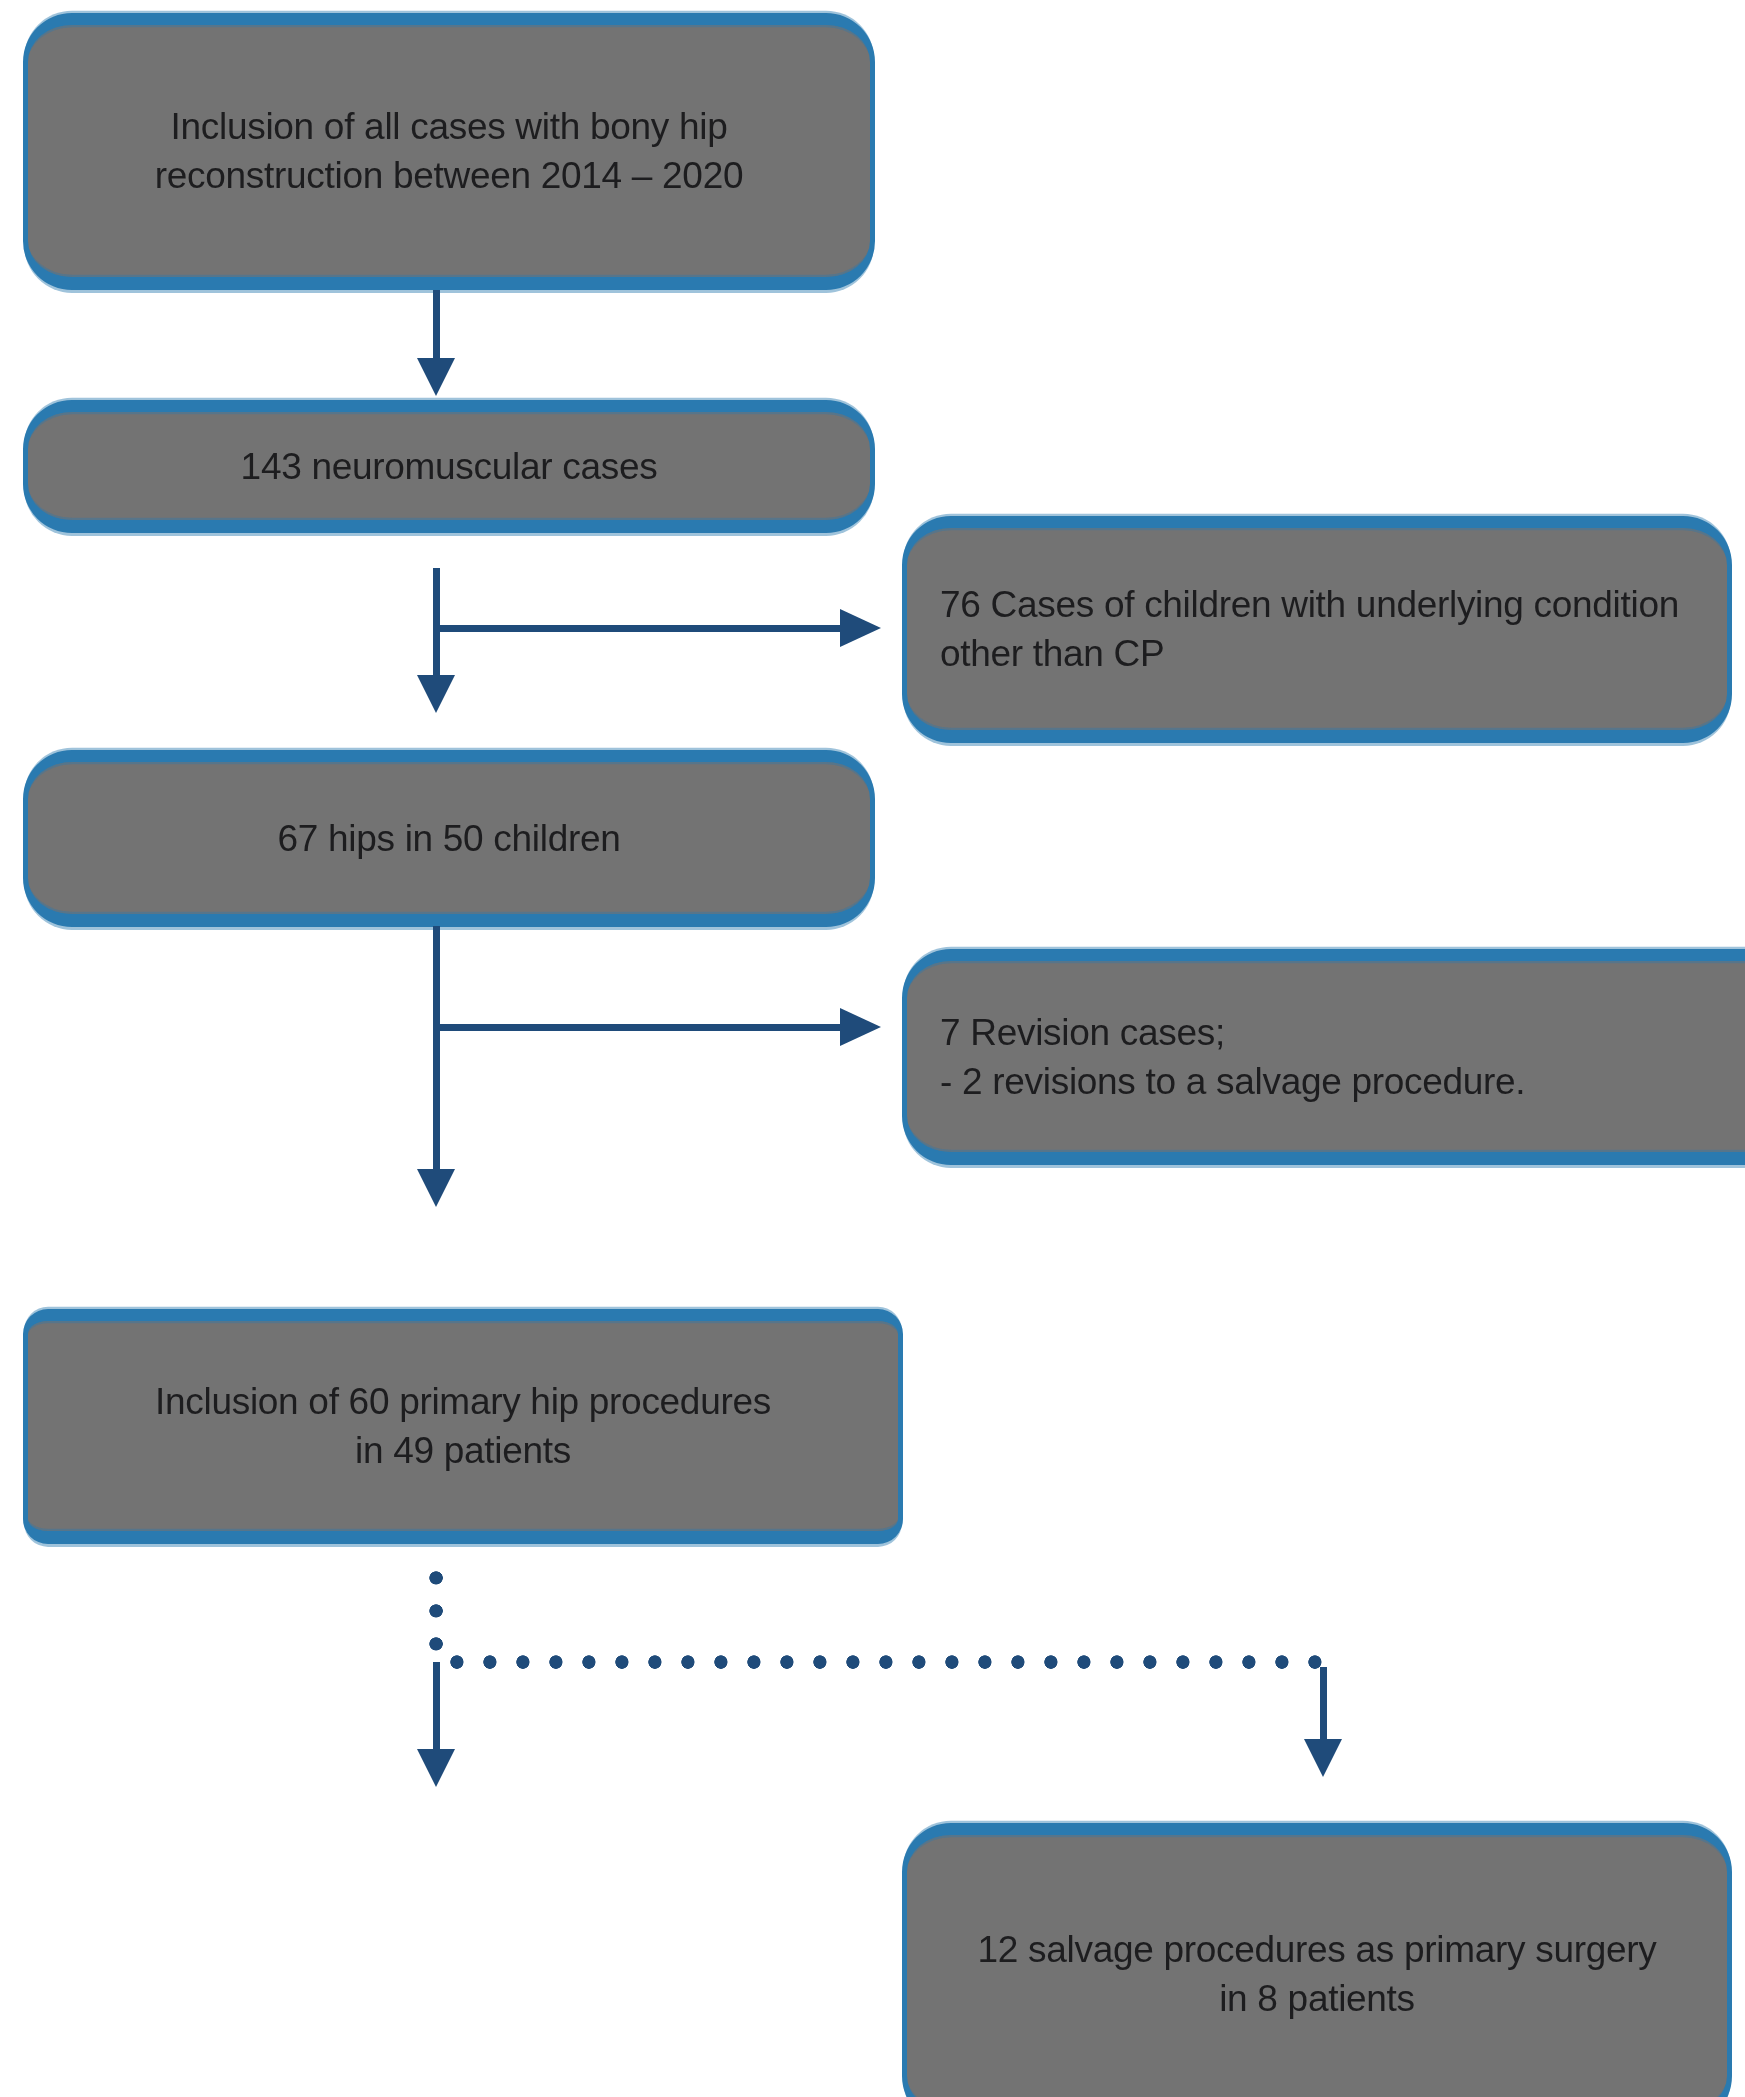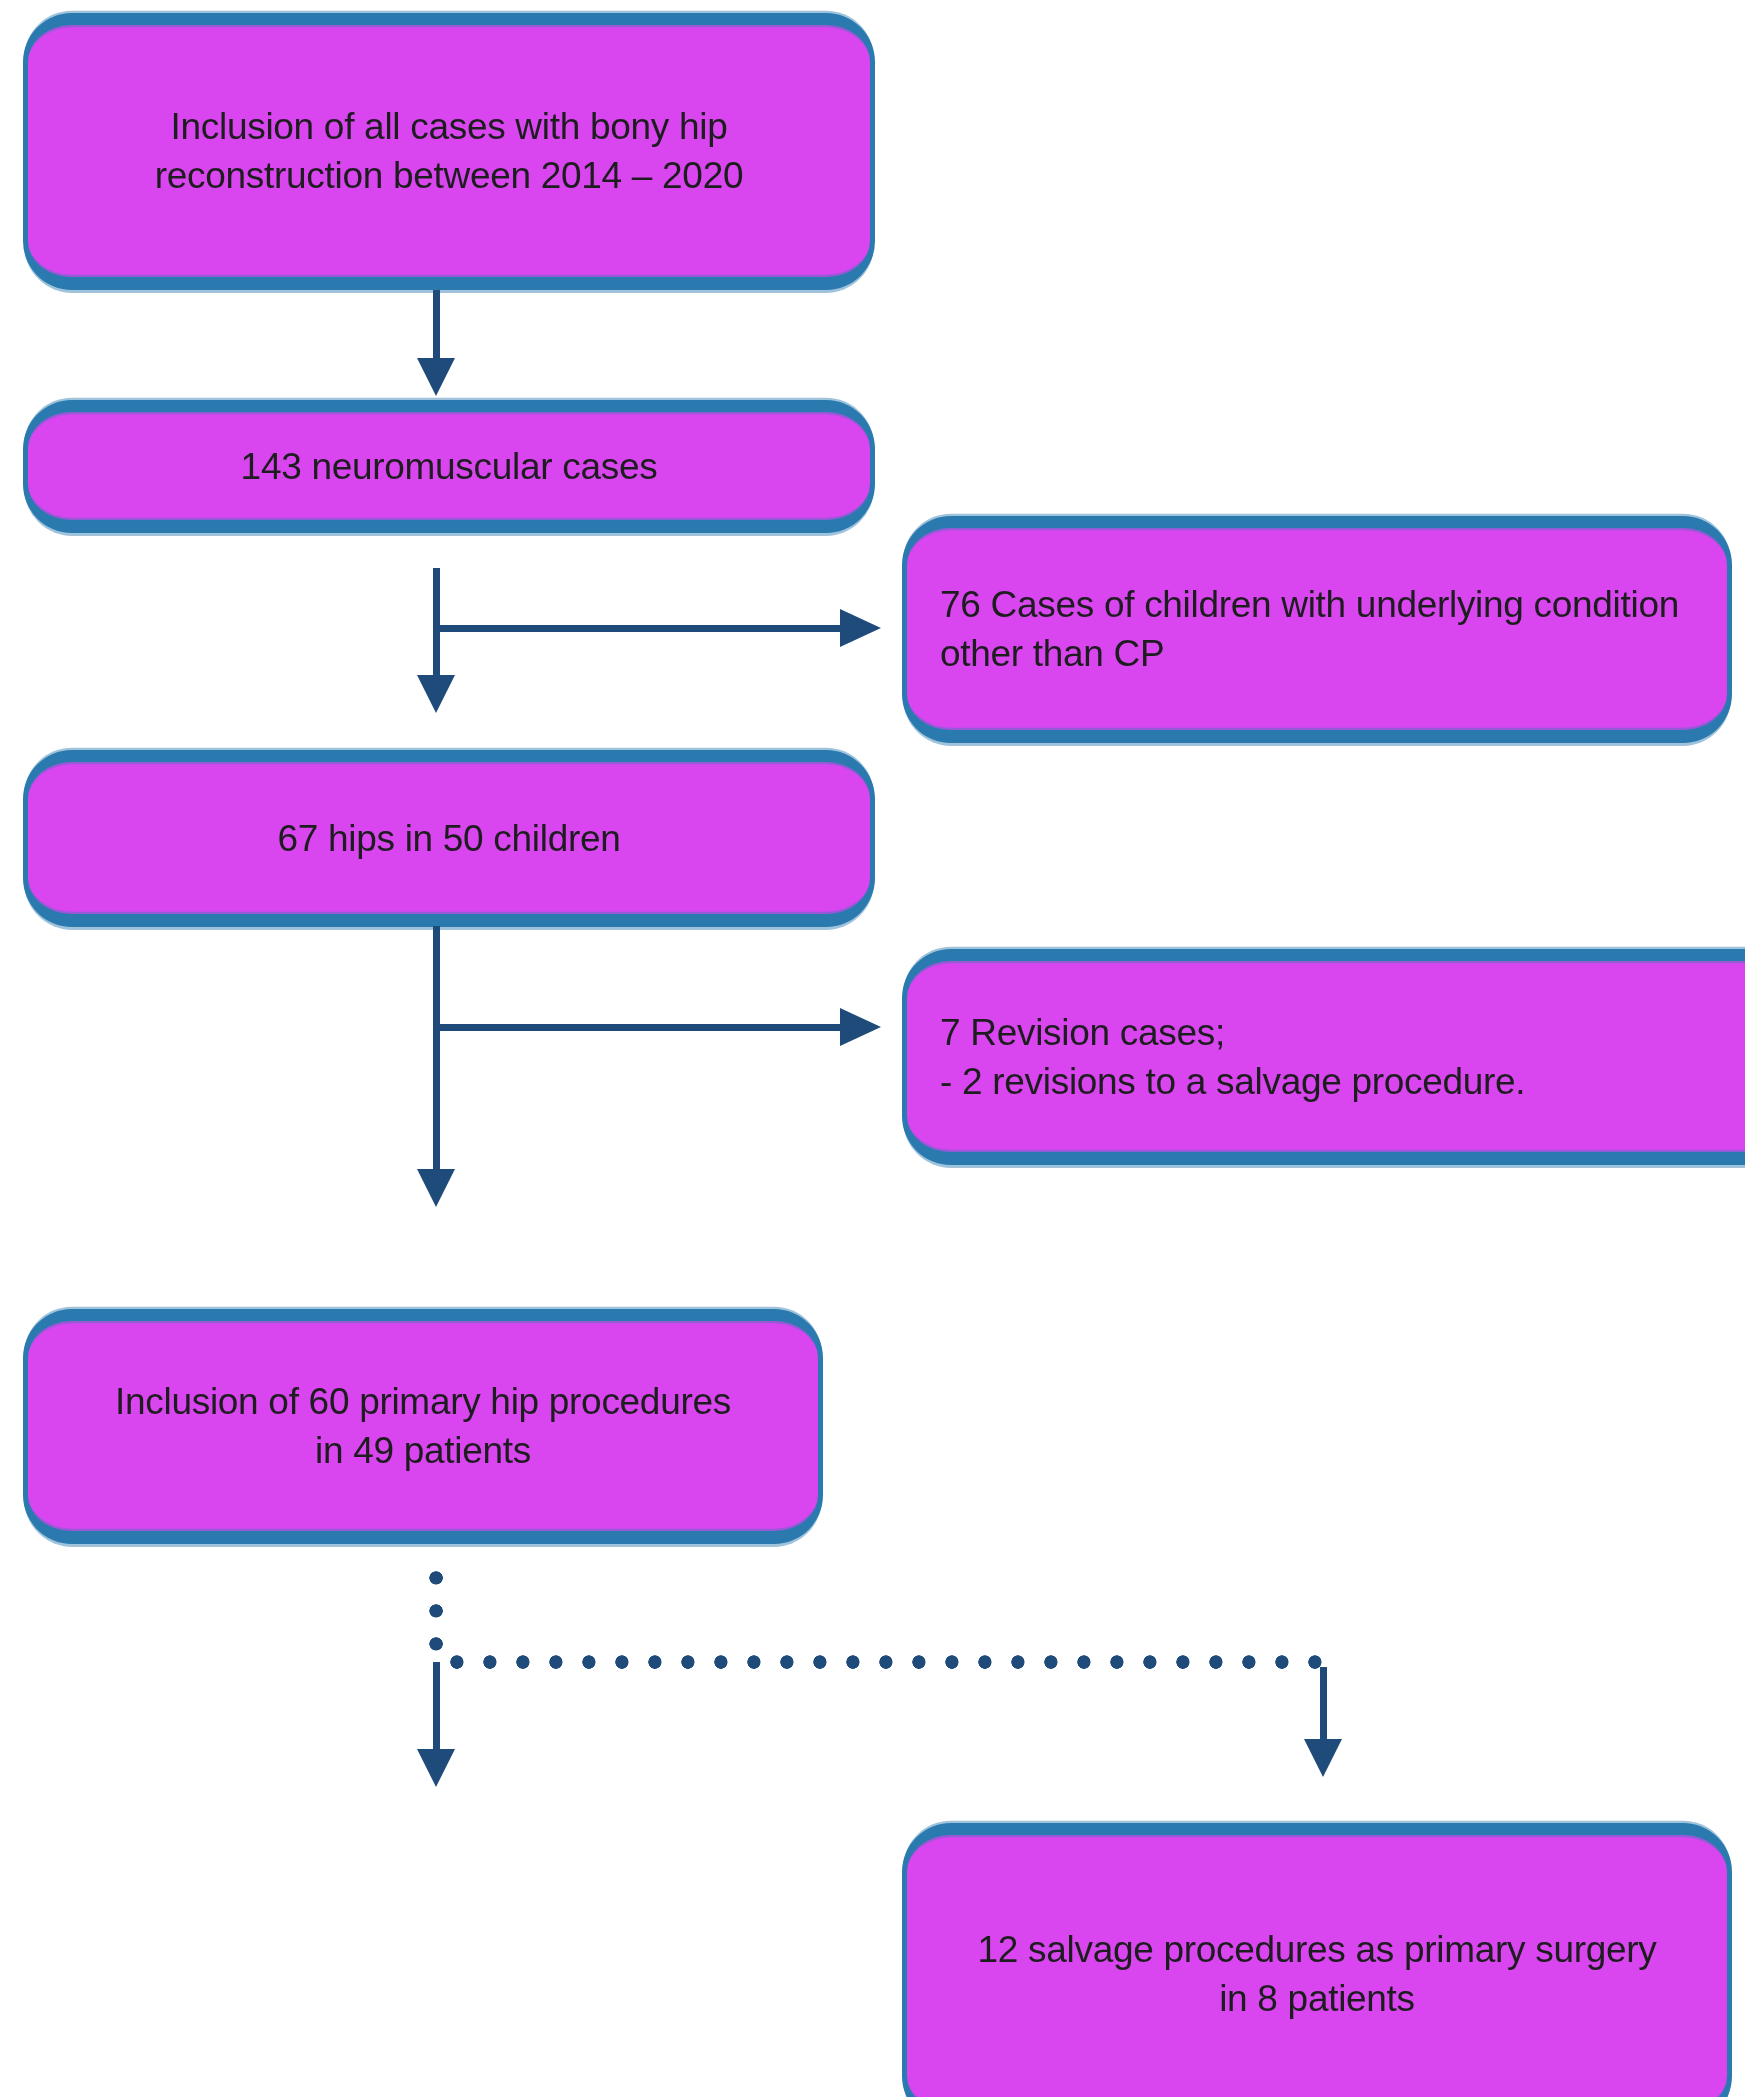--- a/index.html
+++ b/index.html
@@ -18,21 +18,21 @@
     background:#ffffff;
     overflow:hidden;
   }
   
   .box{
     position:absolute;
     border:5.7px solid var(--blue);
     border-top-width:12.6px;
     border-bottom-width:13.7px;
     border-radius:49px;
-    background:#d946ef;
+    background:#737373;
     display:flex;
     flex-direction:column;
     justify-content:center;
     box-shadow:
       0 4px 0 -1.1px var(--blue-soft),
       0 -3.4px 0 -1.1px var(--blue-soft),
       inset 0 3.4px 0 -1.1px rgba(42,122,176,.38),
       inset 0 -3.4px 0 -1.1px rgba(42,122,176,.38);
   }
   .box-text{
@@ -107,21 +107,21 @@
   <div class="vline" style="left:433px;top:926px;height:245px;"></div>
   <div class="head-down" style="left:417px;top:1169px;"></div>
   <div class="hline" style="left:433px;top:1024px;width:409px;"></div>
   <div class="head-right" style="left:840px;top:1008px;"></div>
 
   <div class="box left-text" style="left:902px;top:949px;width:902px;height:216px;">
     <div class="box-text">7 Revision cases;
 - 2 revisions to a salvage procedure.</div>
   </div>
 
-  <div class="box center-text" style="left:23px;top:1309px;width:800px;height:235px;">
+  <div class="box center-text" style="left:23px;top:1309px;width:880px;height:235px;border-radius:25px;">
     <div class="box-text">Inclusion of 60 primary hip procedures
 in 49 patients</div>
   </div>
 
   <div class="dots-v" style="left:429px;top:1571px;height:91px;"></div>
   <div class="dots-h" style="left:450px;top:1655px;width:883px;"></div>
 
   <div class="vline" style="left:433px;top:1662px;height:88px;"></div>
   <div class="head-down" style="left:417px;top:1749px;"></div>
 

